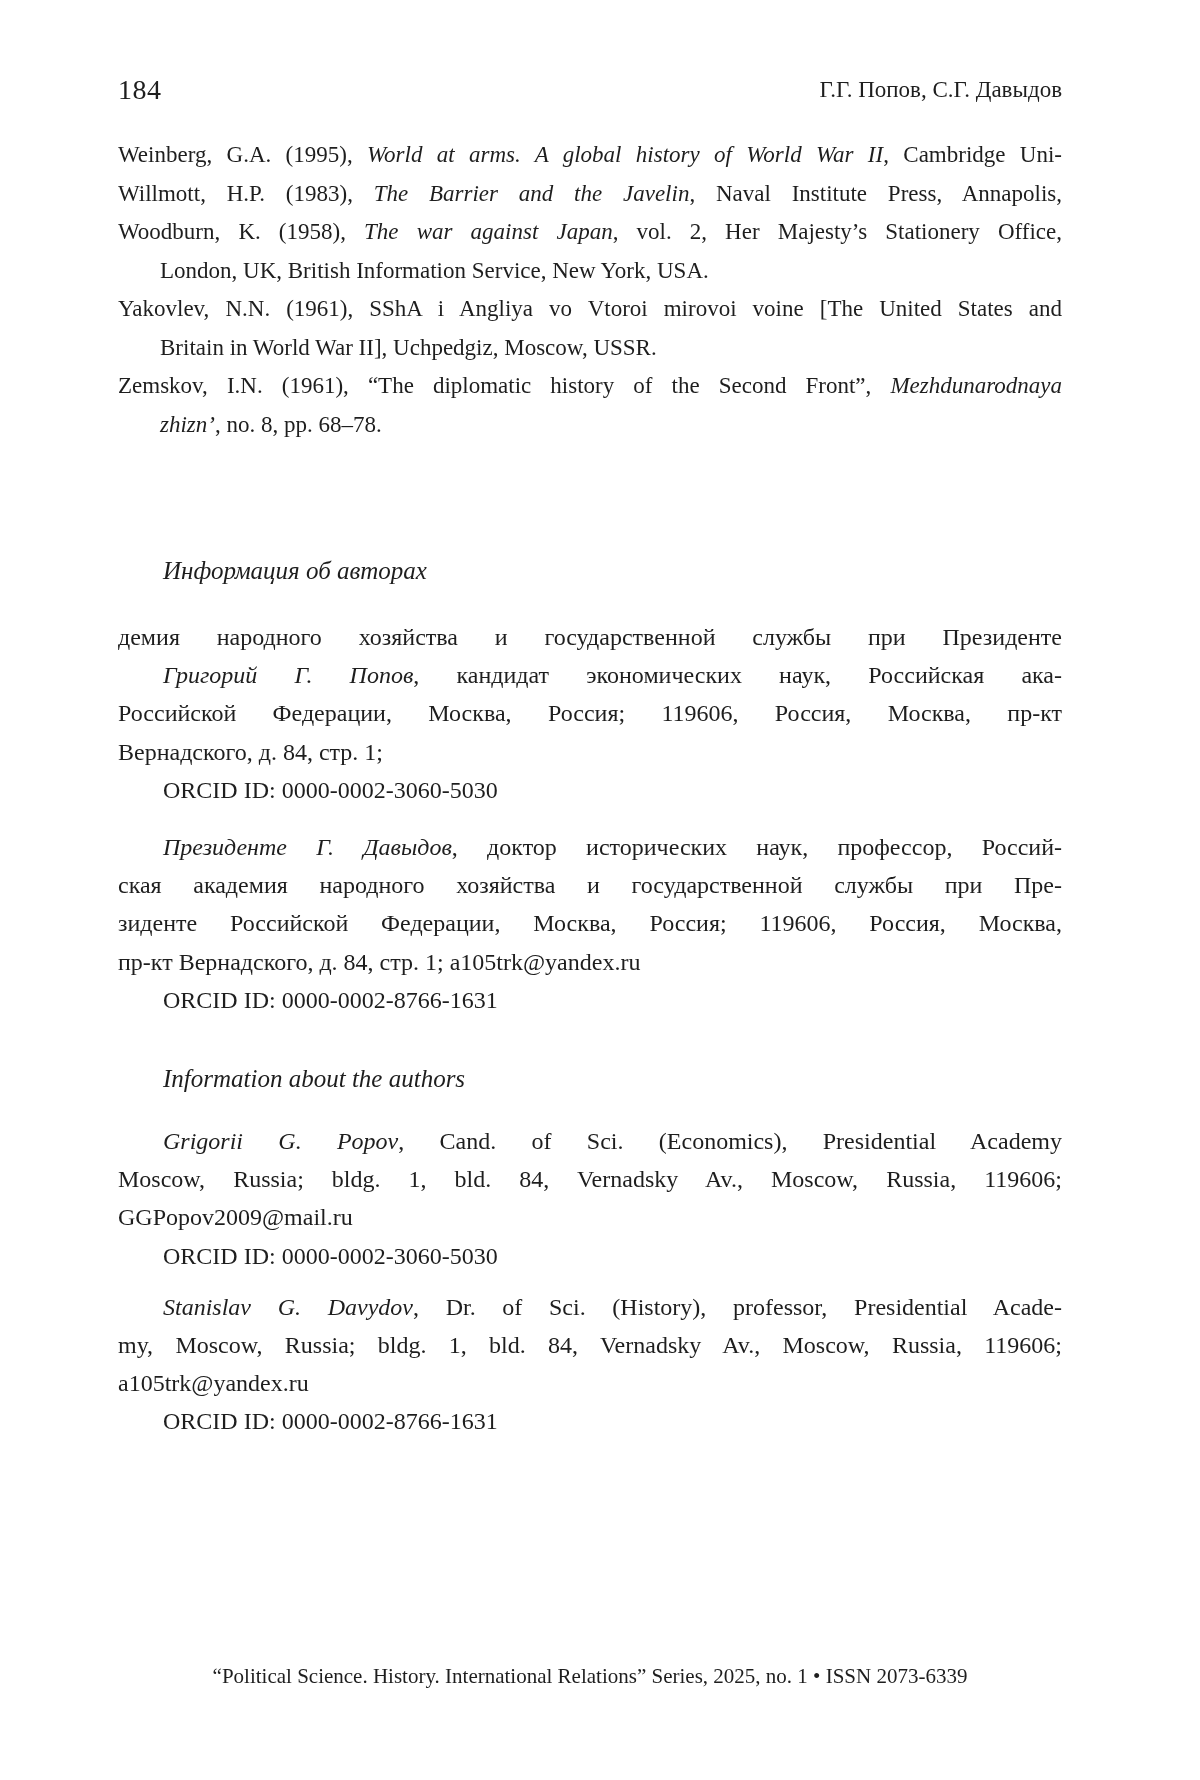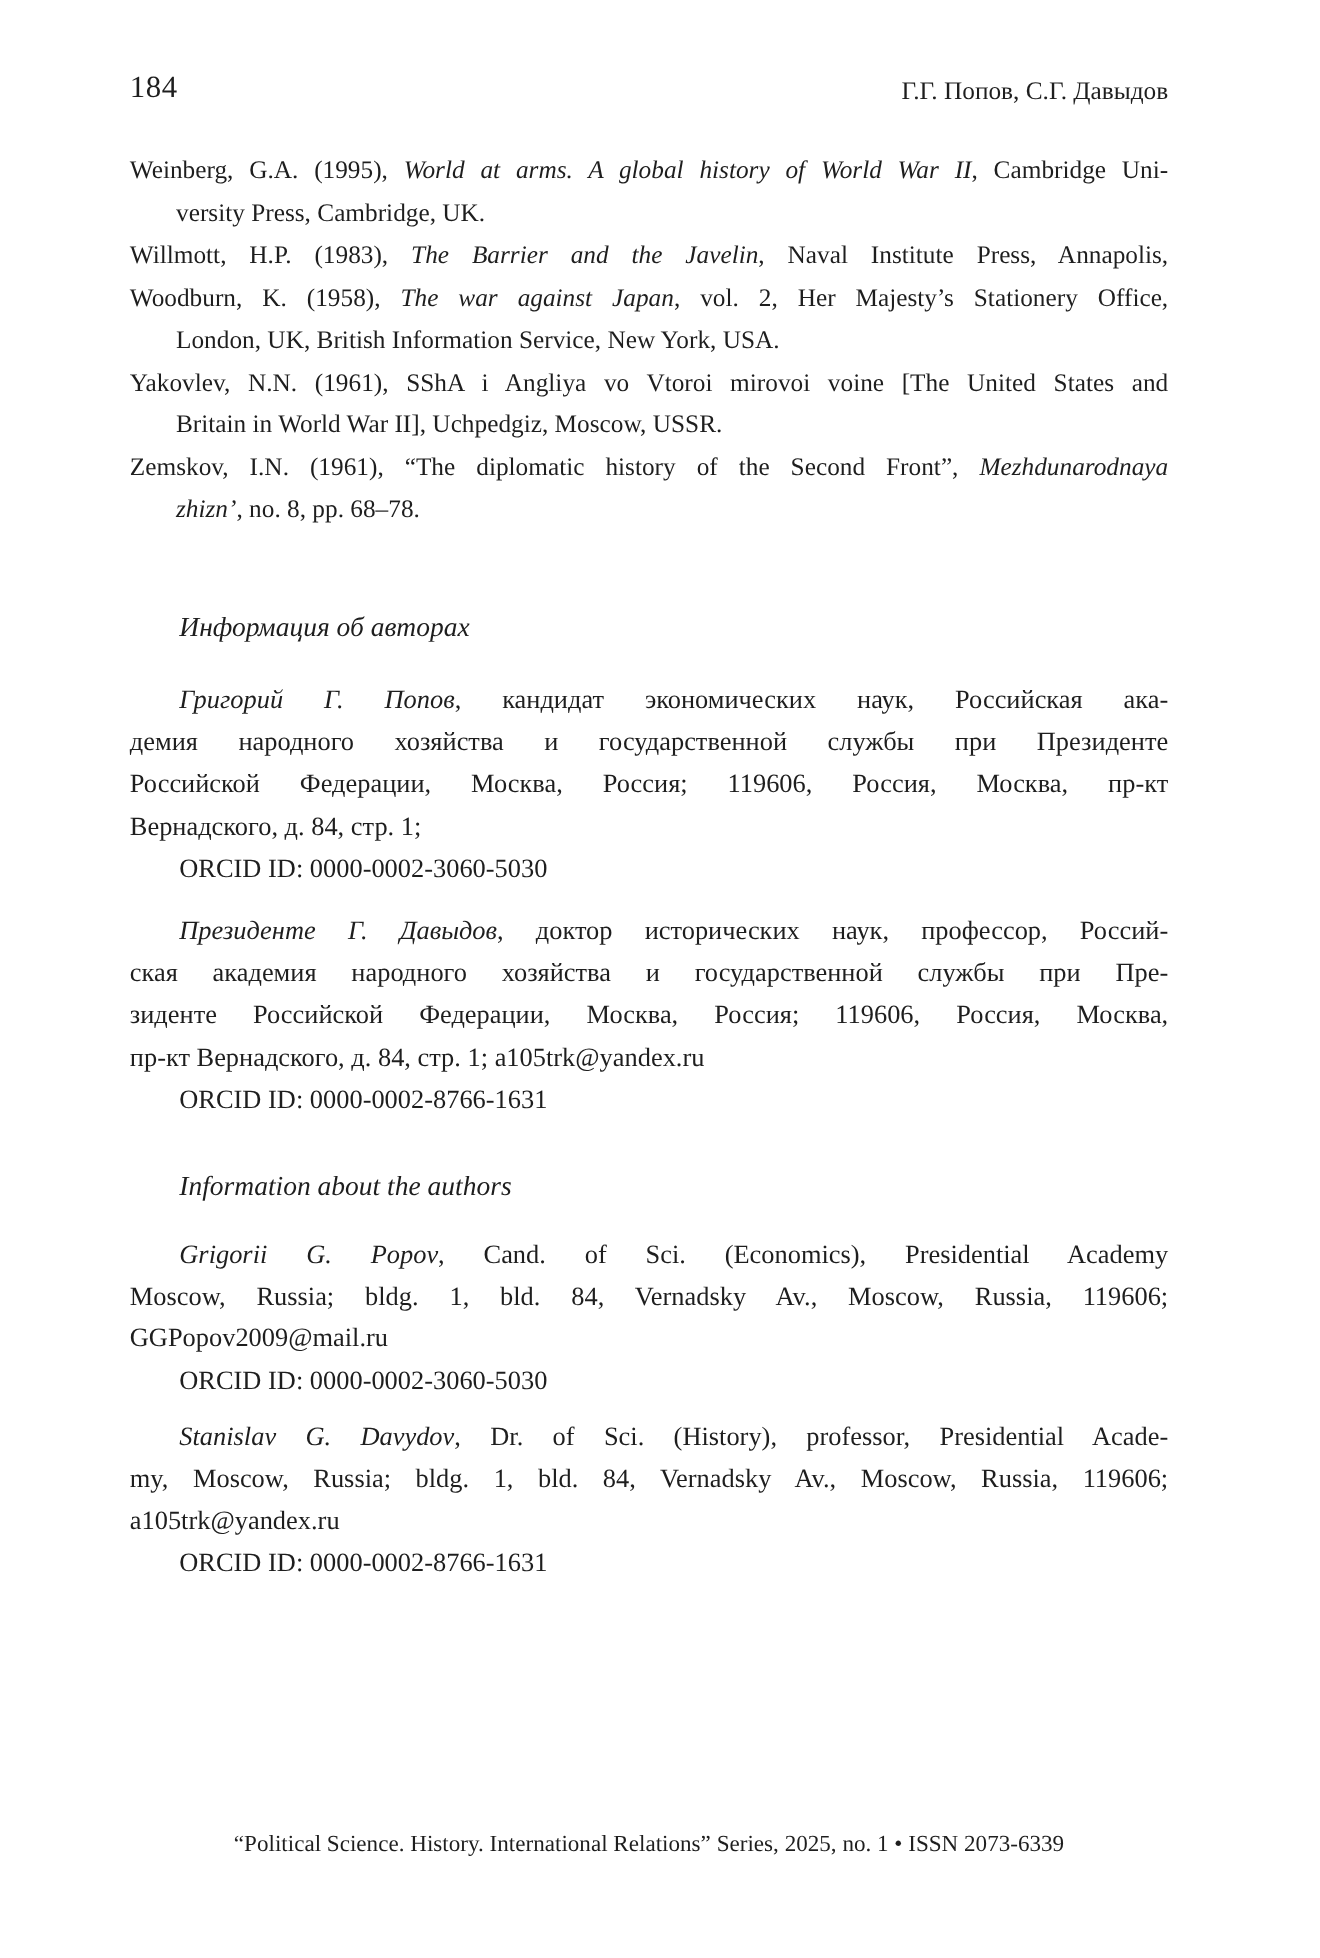--- a/index.html
+++ b/index.html
@@ -12,22 +12,22 @@
   .page {
     position: relative;
     width: 1200px; height: 1780px;
     background: #ffffff;
     overflow: hidden;
   }
   .content-col { position: absolute; left: 118px; width: 944px; }
 
   
   .header {
-    top: 64px;
-    display: flex; justify-content: space-between; align-items: flex-end;
+    top: 74px;
+    display: flex; justify-content: space-between; align-items: center;
   }
   .page-num { font-size: 28px; letter-spacing: 0.5px; }
   .running-head { font-size: 23px; }
 
   
   .refs { top: 136px; font-size: 23px; line-height: 38.5px; }
   .ref-entry { }
 
   
   .line { white-space: normal; }
@@ -63,21 +63,20 @@
 <div class="page">
 
   <header class="content-col header">
     <span class="page-num">184</span>
     <span class="running-head">Г.Г. Попов, С.Г. Давыдов</span>
   </header>
 
   <div class="content-col refs" id="refs">
       <div class="ref-entry">
         <div class="line just"><span>Weinberg, G.A. (1995), </span><span class="it">World at arms. A global history of World War II</span><span>, Cambridge Uni-</span></div>
-        <div class="line ind-hang"><span>versity Press, Cambridge, UK.</span></div>
       </div>
       <div class="ref-entry">
         <div class="line just"><span>Willmott, H.P. (1983), </span><span class="it">The Barrier and the Javelin</span><span>, Naval Institute Press, Annapolis,</span></div>
       </div>
       <div class="ref-entry">
         <div class="line just"><span>Woodburn, K. (1958), </span><span class="it">The war against Japan</span><span>, vol. 2, Her Majesty’s Stationery Office,</span></div>
         <div class="line ind-hang"><span>London, UK, British Information Service, New York, USA.</span></div>
       </div>
       <div class="ref-entry">
         <div class="line just"><span>Yakovlev, N.N. (1961), SShA i Angliya vo Vtoroi mirovoi voine [The United States and</span></div>
@@ -86,22 +85,22 @@
       <div class="ref-entry">
         <div class="line just"><span>Zemskov, I.N. (1961), “The diplomatic history of the Second Front”, </span><span class="it">Mezhdunarodnaya</span></div>
         <div class="line ind-hang"><span class="it">zhizn’</span><span>, no. 8, pp. 68–78.</span></div>
       </div>
     </div>
 
   <section class="content-col sec sec-ru">
     <h2 class="sec-heading">Информация об авторах</h2>
     <div class="paras">
         <div class="para">
+          <div class="line just"><span>демия народного хозяйства и государственной службы при Президенте</span></div>
           <div class="line ind-first just"><span class="it">Григорий Г. Попов</span><span>, кандидат экономических наук, Российская ака-</span></div>
-          <div class="line just"><span>демия народного хозяйства и государственной службы при Президенте</span></div>
           <div class="line just"><span>Российской Федерации, Москва, Россия; 119606, Россия, Москва, пр-кт</span></div>
           <div class="line"><span>Вернадского, д. 84, стр. 1;</span></div>
           <div class="line ind-first"><span>ORCID ID: 0000-0002-3060-5030</span></div>
         </div>
         <div class="para">
           <div class="line ind-first just"><span class="it">Президенте Г. Давыдов</span><span>, доктор исторических наук, профессор, Россий-</span></div>
           <div class="line just"><span>ская академия народного хозяйства и государственной службы при Пре-</span></div>
           <div class="line just"><span>зиденте Российской Федерации, Москва, Россия; 119606, Россия, Москва,</span></div>
           <div class="line"><span>пр-кт Вернадского, д. 84, стр. 1; a105trk@yandex.ru</span></div>
           <div class="line ind-first"><span>ORCID ID: 0000-0002-8766-1631</span></div>

